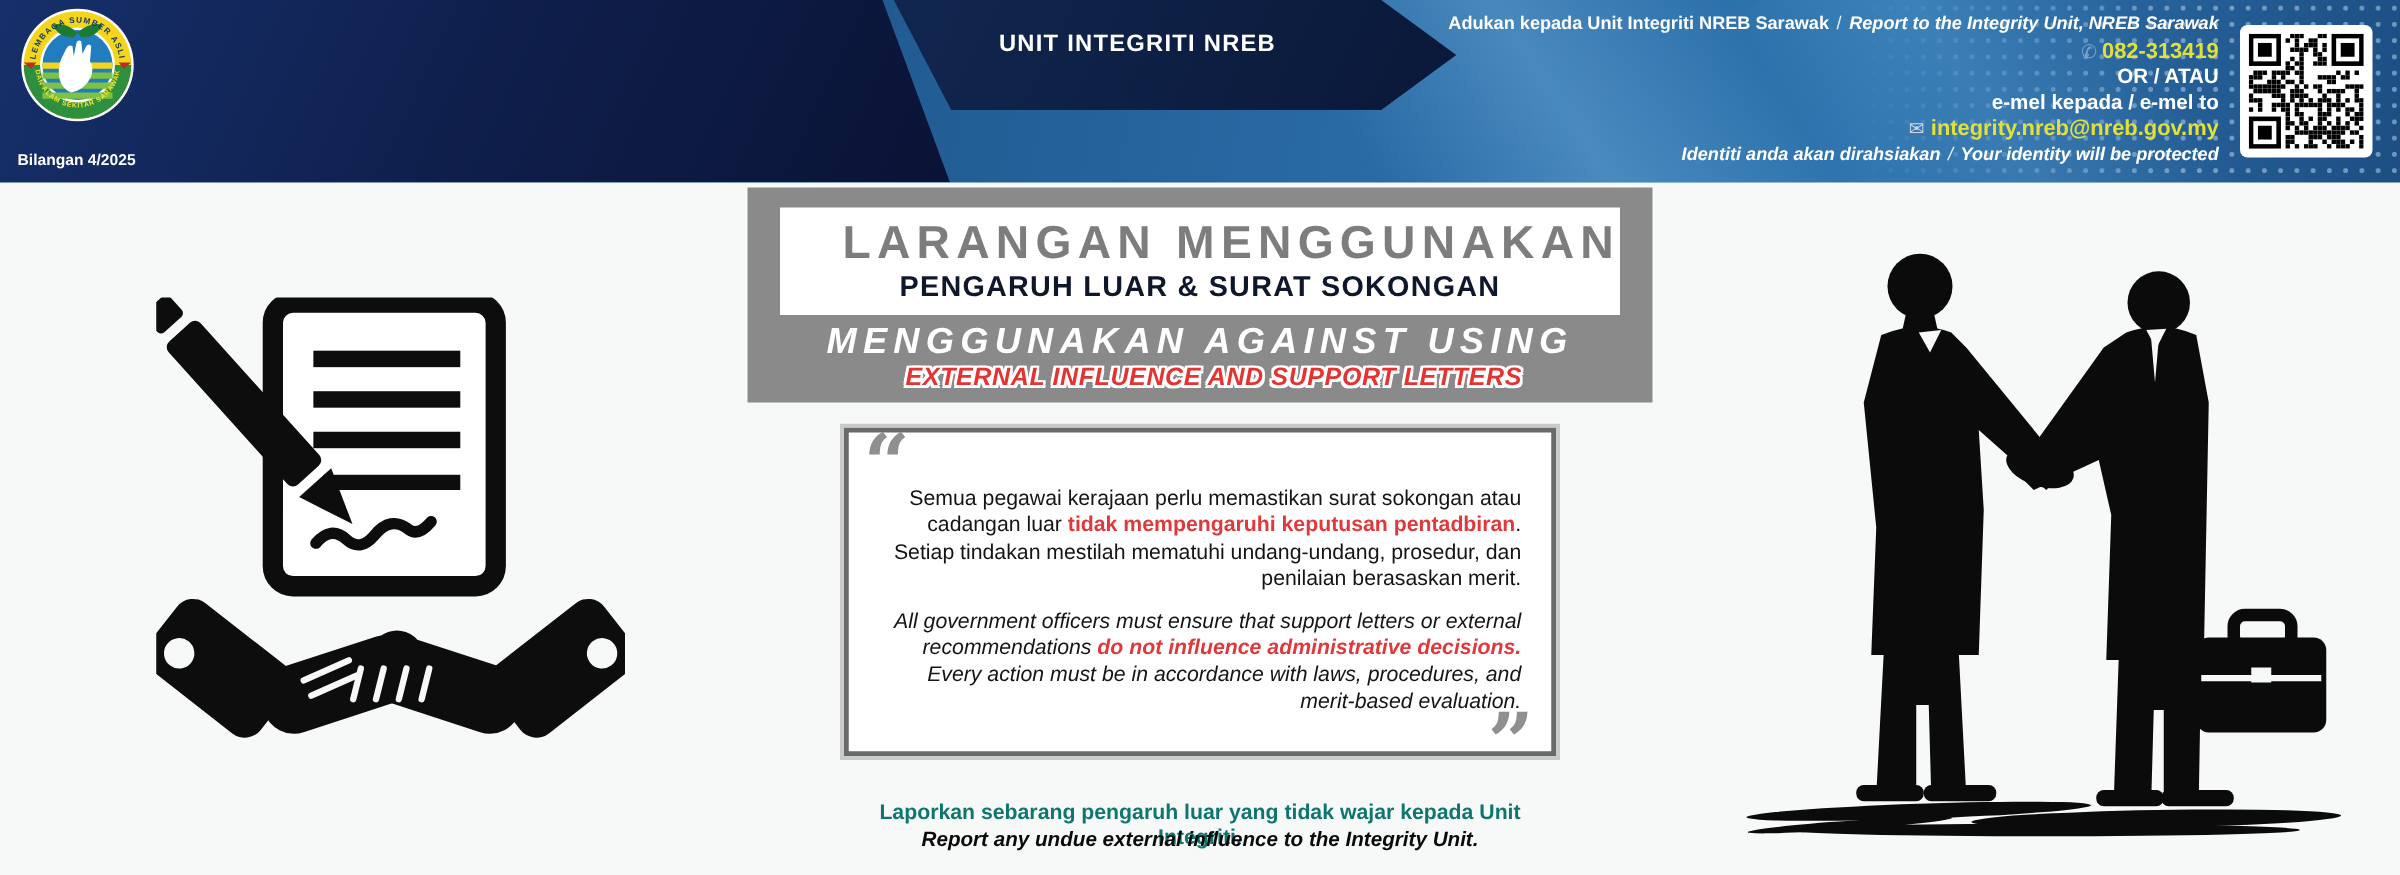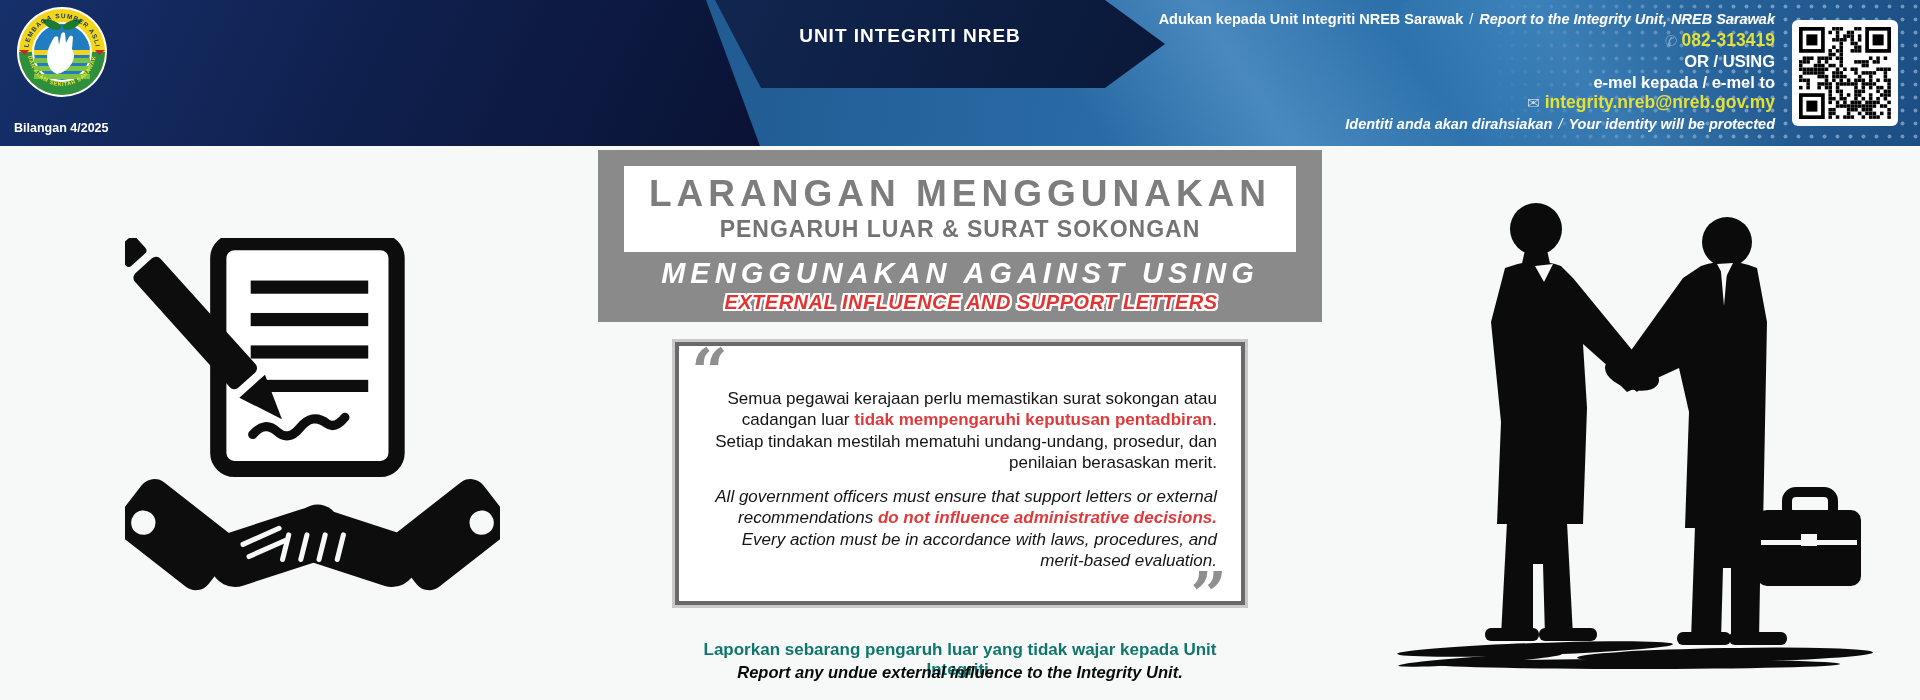--- a/index.html
+++ b/index.html
@@ -42,22 +42,22 @@
   .r-or,.r-maillabel{font-size:16.5px;font-weight:bold;}
   .r-privacy{font-size:14.5px;font-weight:bold;}
   .ph-ic{font-family:"DejaVu Sans",sans-serif;color:rgba(190,210,235,.55);font-size:15px;font-weight:normal;margin-right:4px;}
   .env-ic{font-family:"DejaVu Sans",sans-serif;color:#cdd9ea;font-size:15px;font-weight:normal;margin-right:5px;}
   .qr-wrap{position:absolute;left:1792px;top:20px;width:106px;height:106px;background:#fff;
         border-radius:6px;padding:7px;box-sizing:border-box;}
 
   
   .gray-banner{position:absolute;left:598px;top:150px;width:724px;height:172px;background:#8a8a8a;}
   .white-box{position:absolute;left:26px;top:16px;width:672px;height:86px;background:#fff;overflow:hidden;}
-  .t1{margin-top:7px;text-align:center;color:#7d7d7d;font-weight:bold;font-size:37px;letter-spacing:5px;white-space:nowrap;}
-  .t2{margin-top:1px;text-align:center;color:#737373;font-weight:bold;font-size:23px;letter-spacing:1px;white-space:nowrap;}
+  .t1{margin-top:7px;text-align:right;color:#7d7d7d;font-weight:bold;font-size:37px;letter-spacing:5px;white-space:nowrap;}
+  .t2{margin-top:1px;text-align:center;color:#0f172a;font-weight:bold;font-size:23px;letter-spacing:1px;white-space:nowrap;}
   .t3{position:absolute;left:0;top:107px;width:100%;text-align:center;color:#fff;
       font-style:italic;font-weight:bold;font-size:29px;letter-spacing:5px;white-space:nowrap;}
   .t4{position:absolute;left:11px;top:141px;width:100%;text-align:center;color:#e23432;
       font-style:italic;font-weight:bold;font-size:20px;letter-spacing:.5px;white-space:nowrap;
       text-shadow:-2px -2px 0 #fff,2px -2px 0 #fff,-2px 2px 0 #fff,2px 2px 0 #fff,0 -2px 0 #fff,0 2px 0 #fff,-2px 0 0 #fff,2px 0 0 #fff;}
 
   
   .quote-box{position:absolute;left:675px;top:342px;width:570px;box-sizing:border-box;
       background:#fff;border:4px solid #696969;outline:3px solid #c9c9c9;
       padding:42px 24px 26px;}
@@ -126,21 +126,21 @@
       <div class="unit-label">UNIT INTEGRITI NREB</div>
     </div>
 
     <div class="report">
       <div class="r1">
         <span>Adukan kepada Unit Integriti NREB Sarawak</span><span class="divider"> / </span><span class="en">Report to the Integrity Unit, NREB Sarawak</span>
       </div>
       <div class="r-phone">
         <span class="ph-ic">✆</span><span>082-313419</span>
       </div>
-      <div class="r-or">OR / USING</div>
+      <div class="r-or">OR / ATAU</div>
       <div class="r-maillabel">e-mel kepada / e-mel to</div>
       <div class="r-email">
         <span class="env-ic">✉</span><span>integrity.nreb@nreb.gov.my</span>
       </div>
       <div class="r-privacy">
         <span>Identiti anda akan dirahsiakan</span><span class="divider"> / </span><span>Your identity will be protected</span>
       </div>
     </div>
 
     <div class="qr-wrap">

